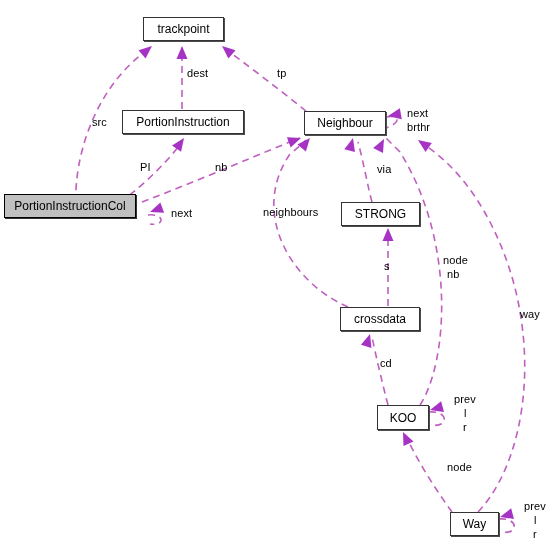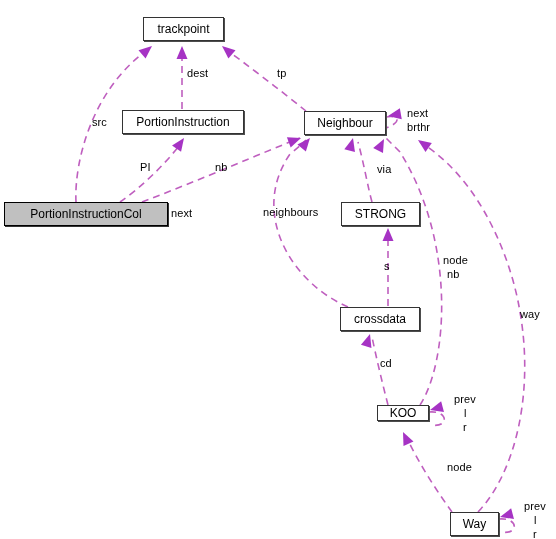--- a/index.html
+++ b/index.html
@@ -107,30 +107,30 @@
   <div id="node-layer">
       <div class="uml-node" style="left: 143px; top: 5px; width: 81px; height: 24px;">
         <span>trackpoint</span>
       </div>
       <div class="uml-node" style="left: 122px; top: 98px; width: 122px; height: 24px;">
         <span>PortionInstruction</span>
       </div>
       <div class="uml-node" style="left: 304px; top: 99px; width: 82px; height: 24px;">
         <span>Neighbour</span>
       </div>
-      <div class="uml-node highlight" style="left: 4px; top: 190px; width: 164px; height: 24px;">
+      <div class="uml-node highlight" style="left: 4px; top: 182px; width: 132px; height: 24px;">
         <span>PortionInstructionCol</span>
       </div>
       <div class="uml-node" style="left: 341px; top: 190px; width: 79px; height: 24px;">
         <span>STRONG</span>
       </div>
       <div class="uml-node" style="left: 340px; top: 295px; width: 80px; height: 24px;">
         <span>crossdata</span>
       </div>
-      <div class="uml-node" style="left: 377px; top: 393px; width: 52px; height: 16px;">
+      <div class="uml-node" style="left: 377px; top: 393px; width: 52px; height: 25px;">
         <span>KOO</span>
       </div>
       <div class="uml-node" style="left: 450px; top: 500px; width: 49px; height: 24px;">
         <span>Way</span>
       </div>
     </div>
   <div id="label-layer">
       <div class="edge-label" style="left: 92px; top: 104px;">src</div>
       <div class="edge-label" style="left: 187px; top: 55px;">dest</div>
       <div class="edge-label" style="left: 277px; top: 55px;">tp</div>

